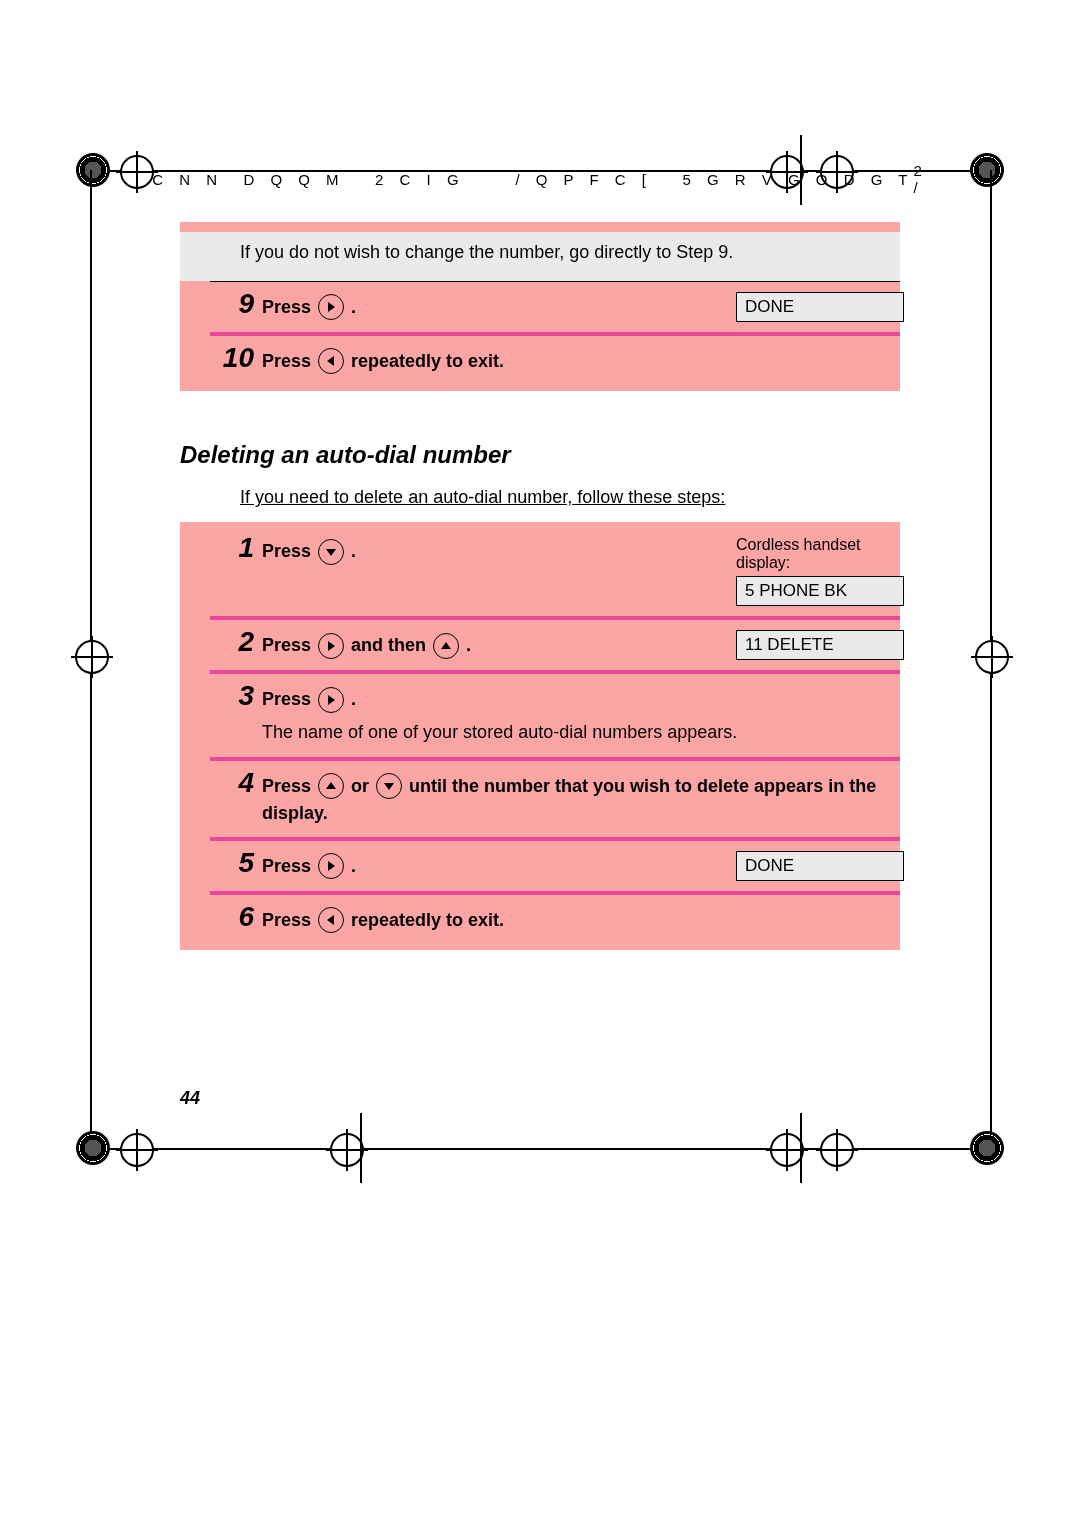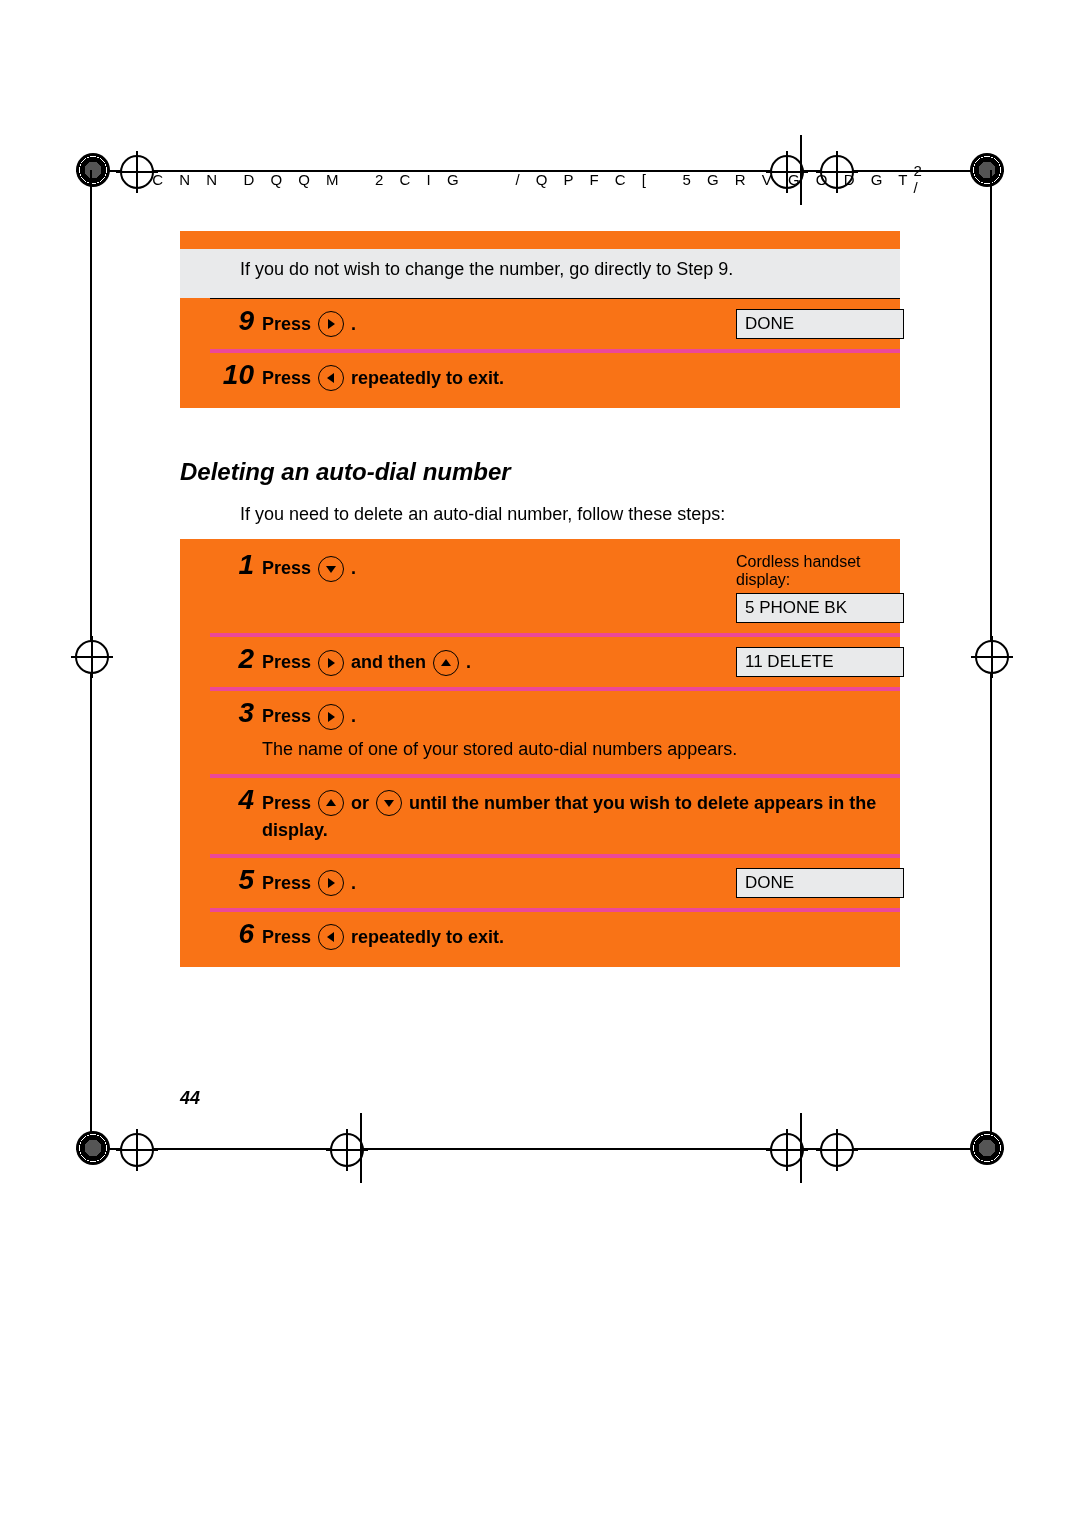--- a/index.html
+++ b/index.html
@@ -45,25 +45,26 @@
     font-size: 24px;
     font-weight: bold;
     font-style: italic;
     margin-top: 50px;
     margin-bottom: 18px;
   }
   .intro-text {
     font-size: 18px;
     margin-left: 60px;
     margin-bottom: 14px;
+    text-decoration: underline;
   }
   .step-block {
-    background: #f97316;
-    padding: 18px 0 6px 0;
-    margin-top: 9px;
+    background: #fca5a5;
+    padding: 10px 0 6px 0;
+    margin-top: 0;
   }
   .note-block {
     background: #e9eaeb;
     font-size: 18px;
     padding: 18px 0 18px 60px;
   }
   .step-row {
     display: flex;
     align-items: flex-start;
     padding: 10px 0 10px 0;

